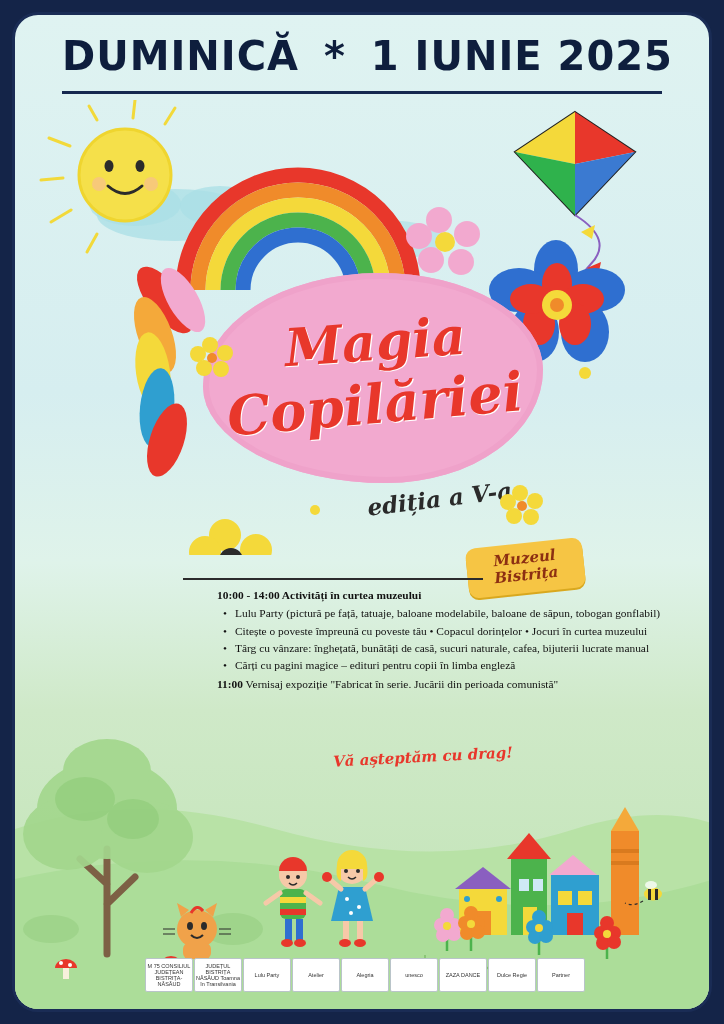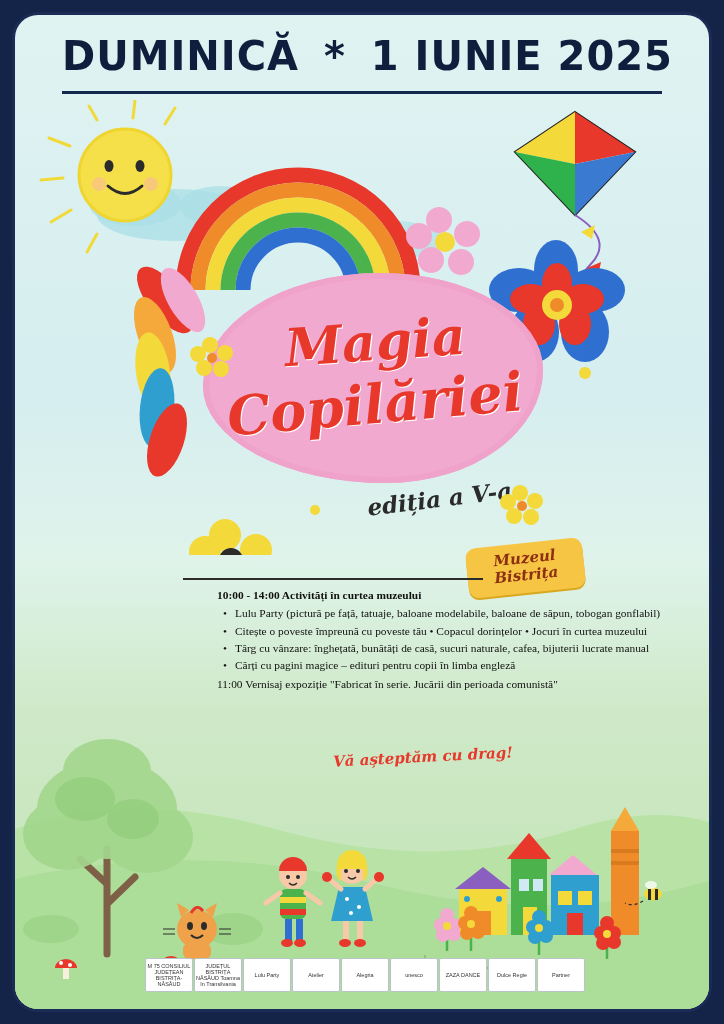--- a/index.html
+++ b/index.html
@@ -74,21 +74,21 @@
   .program{
     position:absolute;left:166px;top:572px;width:470px;
     font-family:"Liberation Serif", serif;
     font-size:11.4px;color:#111;line-height:1.52;margin-left:36px;
   }
   .program .head{font-weight:bold;}
   .program ul{margin:1px 0 1px 0;padding-left:16px;list-style:none;}
   .program li{position:relative;padding-left:2px;}
   .program li:before{content:"•";position:absolute;left:-10px;top:0;}
   .program .row{margin-top:1px;}
-  .program .row b{font-weight:normal;}
+  .program .row b{font-weight:bold;}
   .welcome{
     position:absolute;left:318px;top:733px;
     font-family:"DejaVu Serif", serif;font-style:italic;font-weight:bold;
     font-size:15px;color:#e8372b;transform:rotate(-3deg);
   }
 
   
   .logos{
     position:absolute;left:130px;bottom:16px;width:440px;height:36px;
     display:flex;align-items:center;justify-content:space-between;

